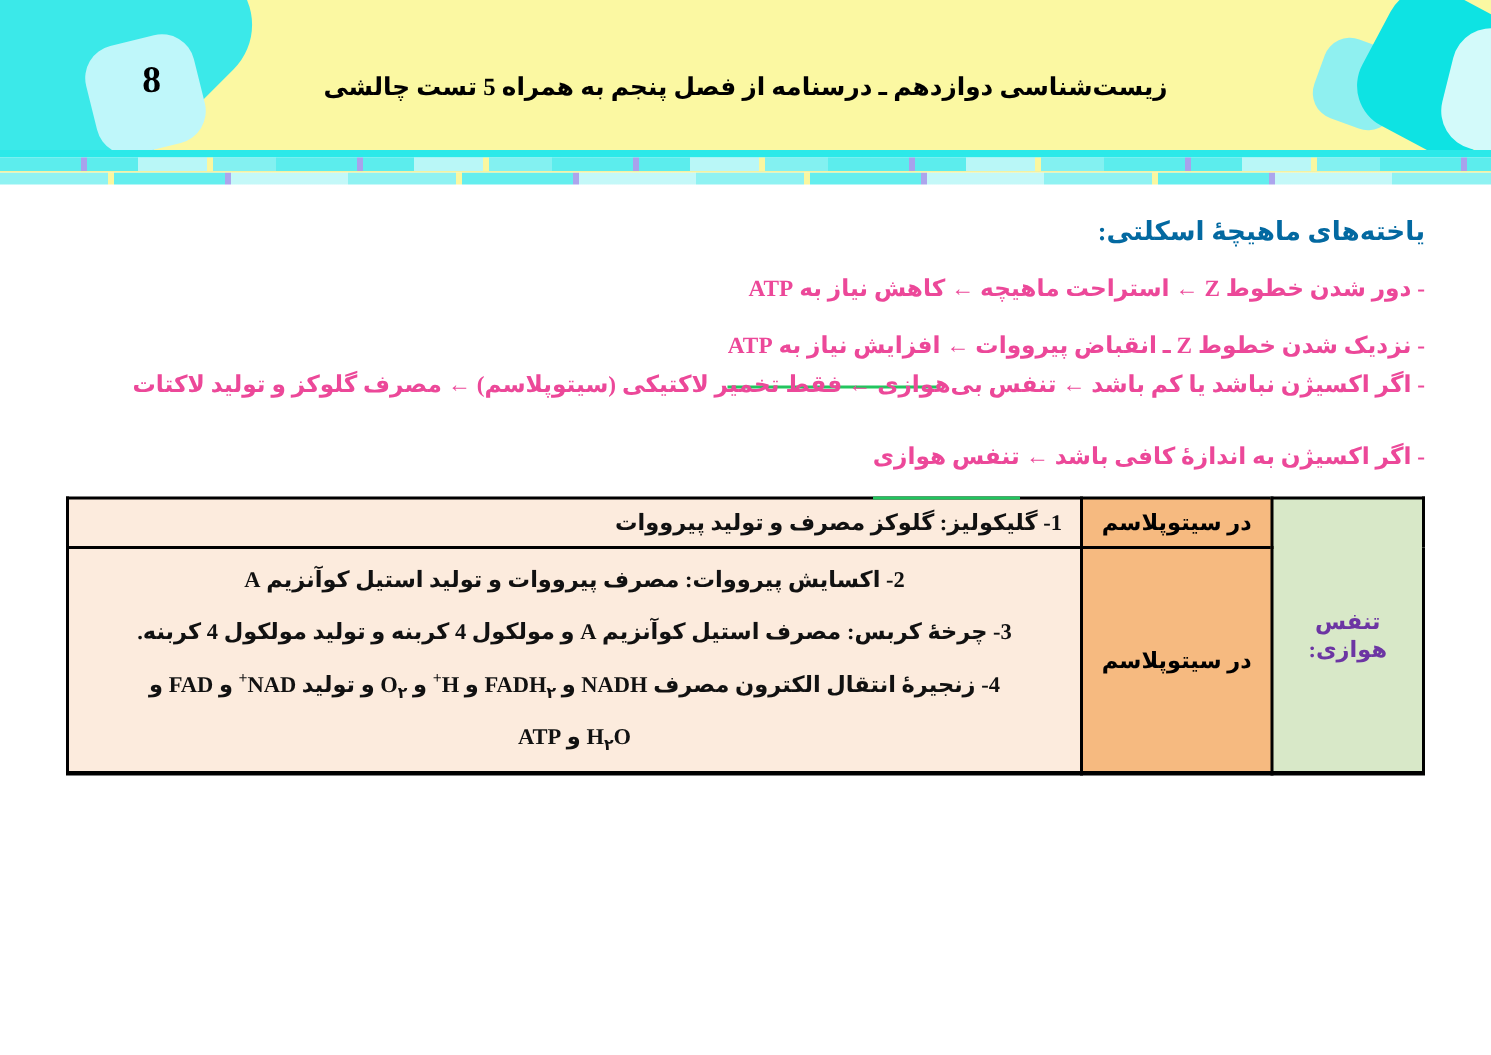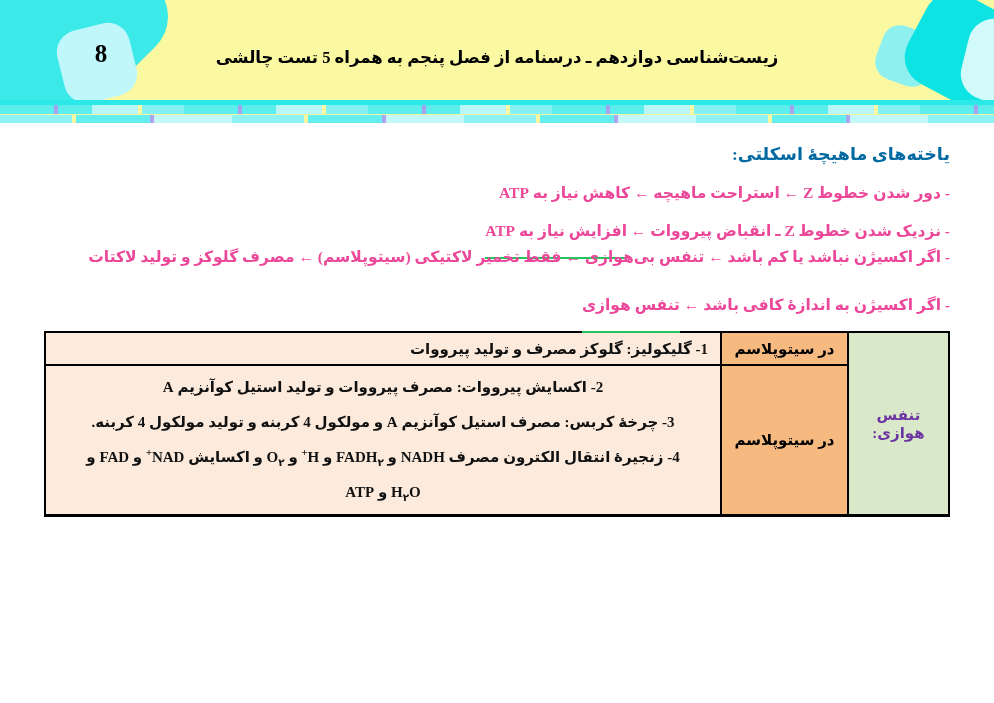--- a/index.html
+++ b/index.html
@@ -124,21 +124,21 @@
           <tr>
         <td class="green" rowspan="2">تنفس هوازی:</td>
         <td class="orange">در سیتوپلاسم</td>
         <td class="ccell r1">1- گلیکولیز: گلوکز مصرف و تولید پیرووات</td>
       </tr>
       <tr>
         <td class="orange">در سیتوپلاسم</td>
         <td class="ccell r2">
           <div class="trow">2- اکسایش پیرووات: مصرف پیرووات و تولید استیل کوآنزیم A</div>
           <div class="trow">3- چرخهٔ کربس: مصرف استیل کوآنزیم A و مولکول 4 کربنه و تولید مولکول 4 کربنه.</div>
-          <div class="trow"><span>4- زنجیرهٔ انتقال الکترون مصرف NADH و FADH</span><sub>۲</sub><span> و H</span><sup>+</sup><span> و O</span><sub>۲</sub><span> و اکسایش NAD</span><sup>+</sup><span> و FAD و</span></div>
+          <div class="trow"><span>4- زنجیرهٔ انتقال الکترون مصرف NADH و FADH</span><sub>۲</sub><span> و H</span><sup>+</sup><span> و O</span><sub>۲</sub><span> و تولید NAD</span><sup>+</sup><span> و FAD و</span></div>
           <div class="trow"><span>H</span><sub>۲</sub><span>O و ATP</span></div>
         </td>
       </tr>
     </tbody>
       </table>
 
   </main>
 </div>
 
 </body></html>

